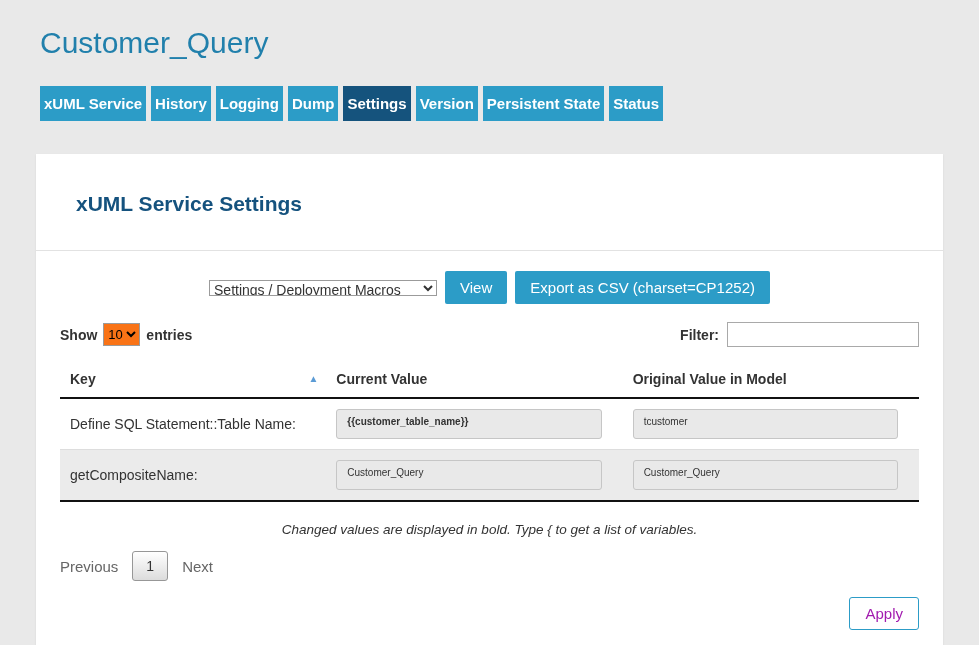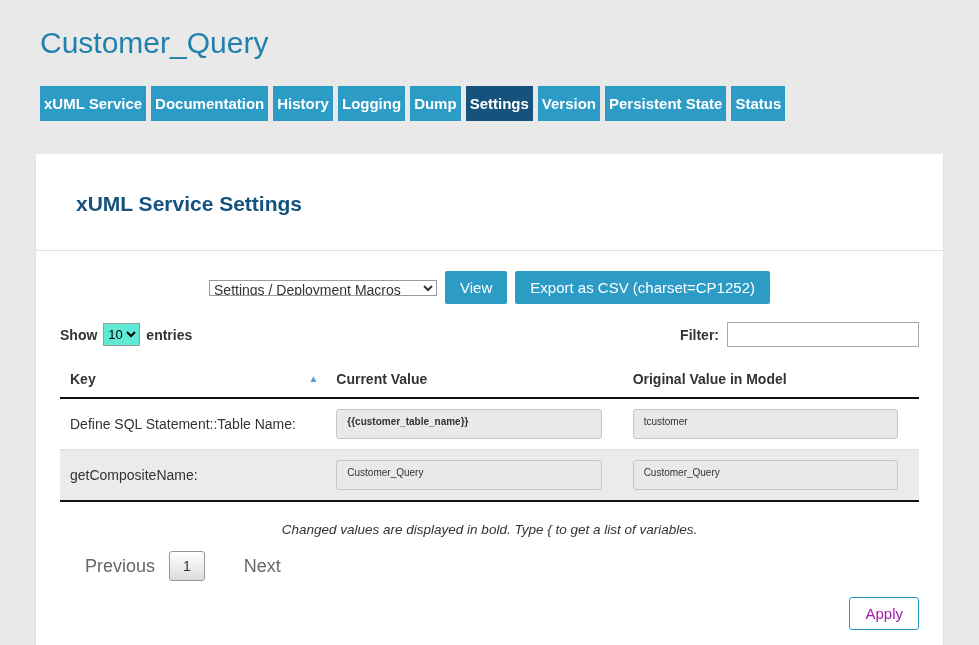--- a/index.html
+++ b/index.html
@@ -87,21 +87,21 @@
     justify-content: space-between;
     align-items: center;
     margin-bottom: 14px;
   }
   .show-entries { display: flex; align-items: center; gap: 6px; font-weight: bold; }
   .page-size-select {
     font-family: "Liberation Sans", sans-serif;
     font-size: 13px;
     height: 23px;
     border: 1px solid #9b9b9b;
-    background: #5eead4;
+    background: #f97316;
   }
   .filter-wrap { display: flex; align-items: center; gap: 8px; font-weight: bold; }
   .filter-input {
     width: 192px;
     height: 25px;
     border: 1px solid #a9a9a9;
     font-family: "Liberation Sans", sans-serif;
     font-size: 13px;
     padding: 0 6px;
   }
@@ -156,21 +156,21 @@
     color: #333;
   }
 
   .footer-row {
     display: flex;
     justify-content: space-between;
     align-items: center;
   }
   .summary { font-size: 14.5px; }
   .pagination { display: flex; align-items: center; gap: 14px; }
-  .page-nav { color: #666666; cursor: default; font-size: 18px; margin-left: 25px; }
+  .page-nav { color: #666666; cursor: default; font-size: 15px; }
   .page-current {
     display: inline-block;
     border: 1px solid #979797;
     border-radius: 3px;
     background: linear-gradient(to bottom, #ffffff 0%, #dcdcdc 100%);
     padding: 6px 13px;
     color: #333;
     cursor: pointer;
   }
 
@@ -192,21 +192,20 @@
 </style>
 </head>
 <body>
 
 <div class="page">
 
   <h1 class="page-title">Customer_Query</h1>
 
   <div class="tabbar" id="tabbar">
       <div class="tab">xUML Service</div>
-      <div class="tab">Documentation</div>
       <div class="tab">History</div>
       <div class="tab">Logging</div>
       <div class="tab">Dump</div>
       <div class="tab active">Settings</div>
       <div class="tab">Version</div>
       <div class="tab">Persistent State</div>
       <div class="tab">Status</div>
     </div>
 
   <div class="card">

